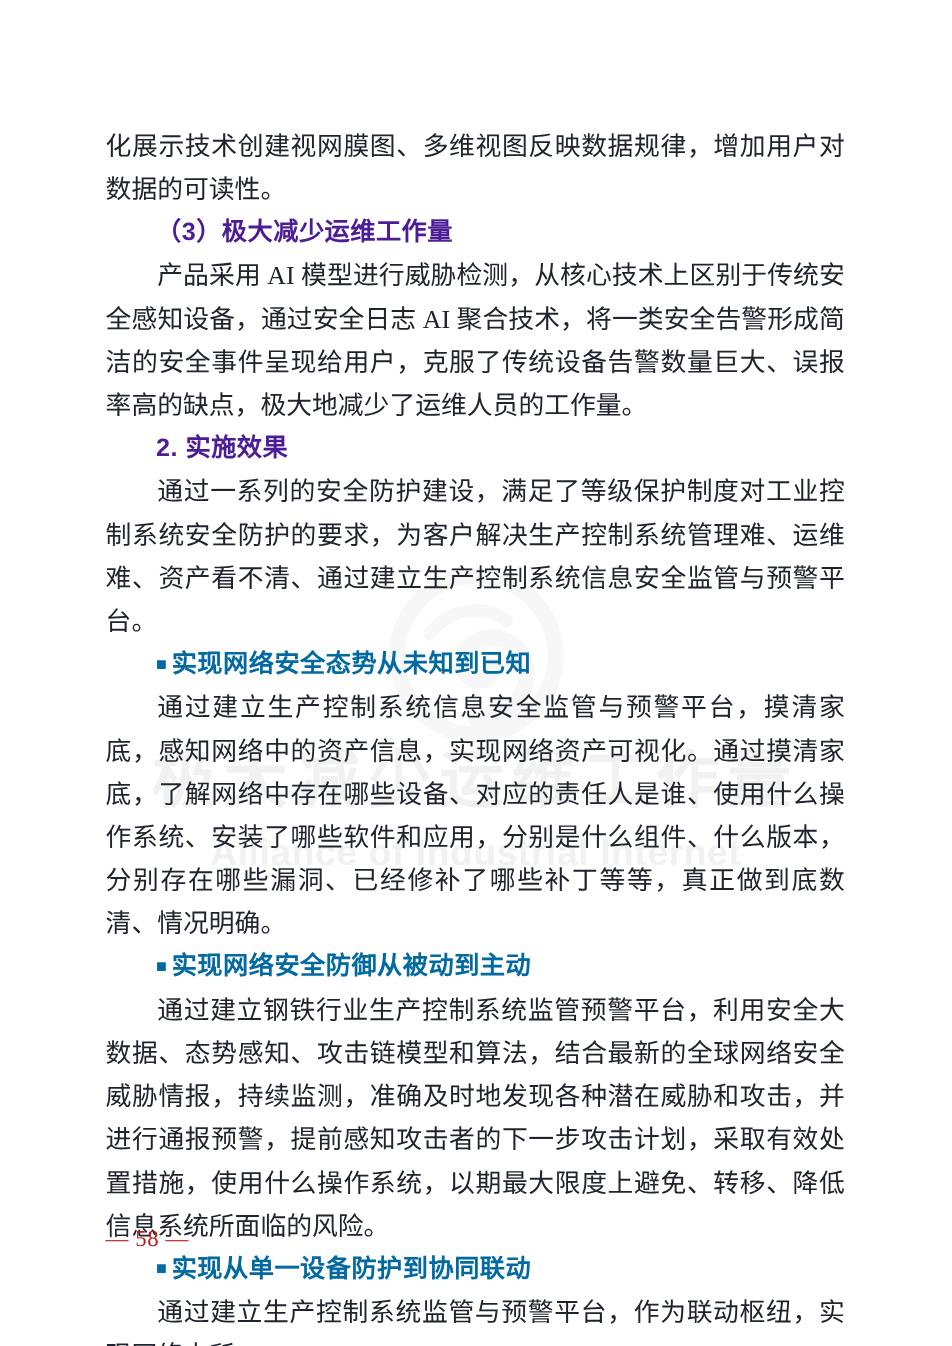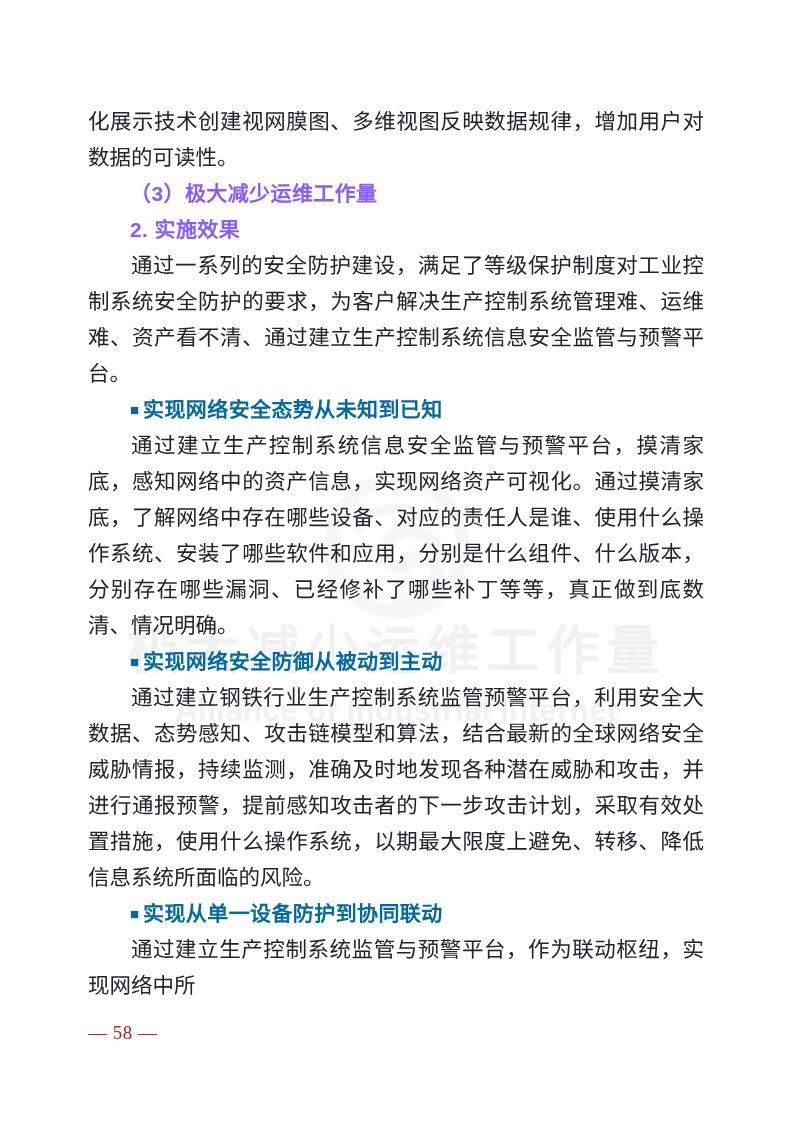--- a/index.html
+++ b/index.html
@@ -98,21 +98,21 @@
   }
 
   
   h3.heading {
     margin: 0;
     font-family: "Liberation Sans", "DejaVu Sans", sans-serif;
     font-weight: 700;
     font-size: 21px;
     line-height: 36px;
     text-indent: 2em;
-    color: #8b5cf6;
+    color: #4c1d95;
     letter-spacing: 0.4px;
   }
 
   
   h4.bullet-heading {
     margin: 0;
     font-family: "Liberation Sans", "DejaVu Sans", sans-serif;
     font-weight: 700;
     font-size: 21px;
     line-height: 36px;
@@ -156,20 +156,21 @@
       <span class="wm-en">Alliance of Industrial Internet</span>
     </div>
   </div>
 
   <div class="content">
 
     <p class="body cont">化展示技术创建视网膜图、多维视图反映数据规律，增加用户对数据的可读性。</p>
 
     <h3 class="heading">（3）极大减少运维工作量</h3>
 
+    <p class="body">产品采用 AI 模型进行威胁检测，从核心技术上区别于传统安全感知设备，通过安全日志 AI 聚合技术，将一类安全告警形成简洁的安全事件呈现给用户，克服了传统设备告警数量巨大、误报率高的缺点，极大地减少了运维人员的工作量。</p>
 
     <h3 class="heading">2. 实施效果</h3>
 
     <p class="body">通过一系列的安全防护建设，满足了等级保护制度对工业控制系统安全防护的要求，为客户解决生产控制系统管理难、运维难、资产看不清、通过建立生产控制系统信息安全监管与预警平台。</p>
 
     <h4 class="bullet-heading">
       <span class="bullet-mark">■</span><span>实现网络安全态势从未知到已知</span>
     </h4>
 
     <p class="body">通过建立生产控制系统信息安全监管与预警平台，摸清家底，感知网络中的资产信息，实现网络资产可视化。通过摸清家底，了解网络中存在哪些设备、对应的责任人是谁、使用什么操作系统、安装了哪些软件和应用，分别是什么组件、什么版本，分别存在哪些漏洞、已经修补了哪些补丁等等，真正做到底数清、情况明确。</p>

